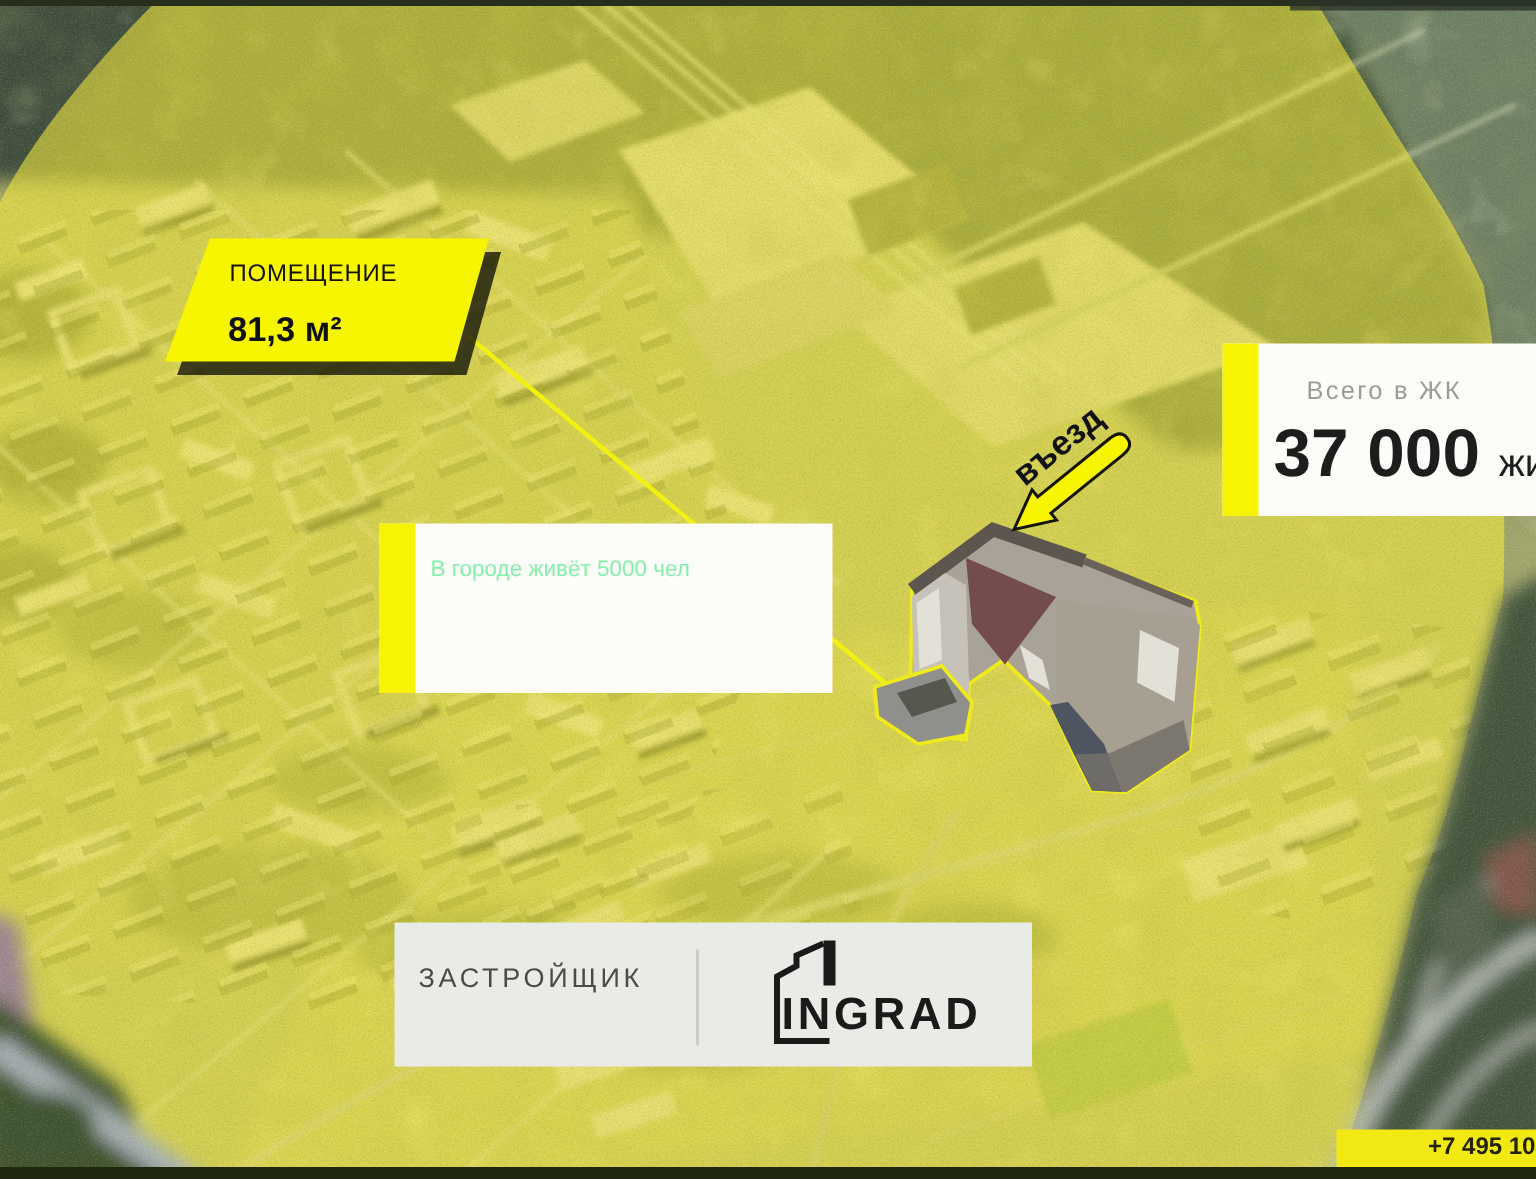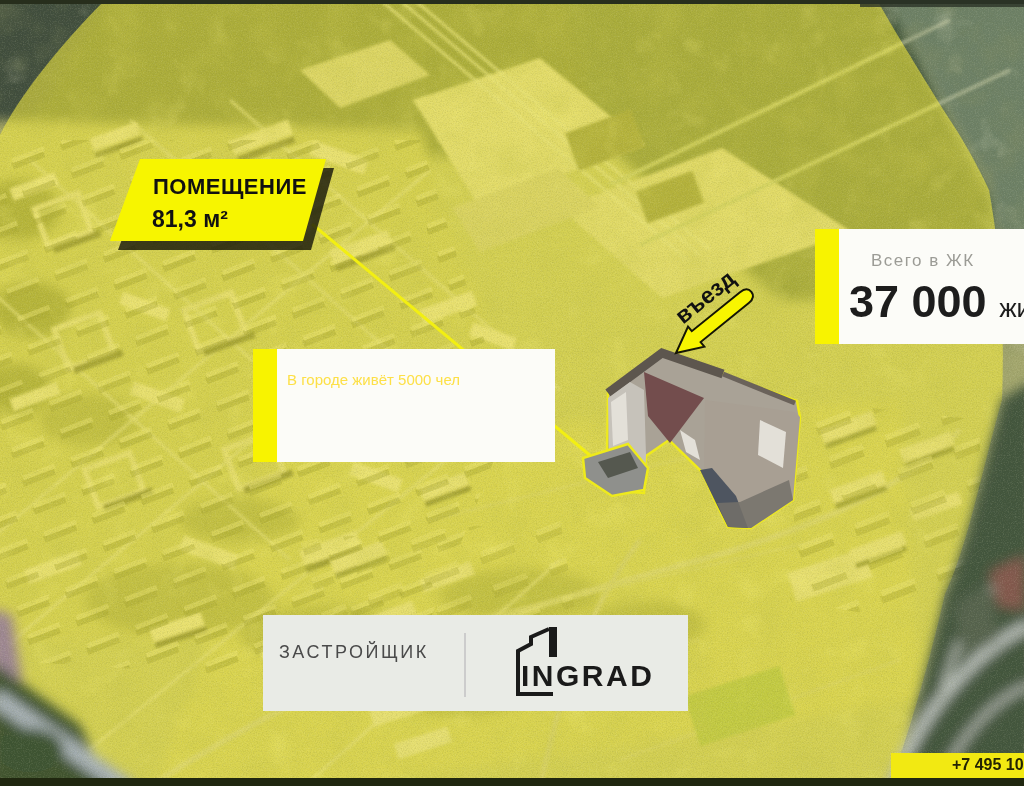--- a/index.html
+++ b/index.html
@@ -278,28 +278,28 @@
 <polygon points="598,462 630,452 638,468 608,478" fill="#55584f"></polygon>
 </svg>
 
 <svg class="abs" style="left:0;top:0" width="1024" height="786" viewBox="0 0 1024 786">
 
   <polygon points="148,168 334,168 311,250 118,250" fill="#14140a" opacity="0.8"></polygon>
 
   <polygon points="140,159 326,159 303,241 110,241" fill="#f7f500"></polygon>
 </svg>
 
-<div class="abs" style="left:153px;top:174px;width:200px;font-size:22px;font-weight:bold;color:#111;letter-spacing:0.5px;">ПОМЕЩЕНИЕ</div>
+<div class="abs" style="left:153px;top:174px;width:200px;font-size:16px;font-weight:normal;color:#111;letter-spacing:0.5px;">ПОМЕЩЕНИЕ</div>
 <div class="abs" style="left:152px;top:206px;width:200px;font-size:23px;font-weight:bold;color:#111;">81,3 м²</div>
 
 <div class="abs" style="left:253px;top:349px;width:302px;height:113px;background:#fcfcf8;"></div>
 
 <div class="abs" style="left:253px;top:349px;width:24px;height:113px;background:#f8f300;"></div>
 
-<div class="abs" style="left:287px;top:371px;font-size:15px;color:#fde047;">В городе живёт 5000 чел</div>
+<div class="abs" style="left:287px;top:371px;font-size:15px;color:#86efac;">В городе живёт 5000 чел</div>
 
 
 <div class="abs" style="left:815px;top:229px;width:250px;height:115px;background:#fcfcf8;"></div>
 
 <div class="abs" style="left:815px;top:229px;width:24px;height:115px;background:#f8f300;"></div>
 
 <div class="abs" style="left:849px;top:251px;font-size:17px;color:#9c9c96;letter-spacing:1.5px;margin-left:22px;">Всего в ЖК</div>
 
 <div class="abs" style="left:849px;top:276px;font-size:45px;font-weight:bold;color:#1d1d1d;white-space:nowrap;">37 000 <span style="font-size:26px;font-weight:normal;">жителей</span></div>
 

